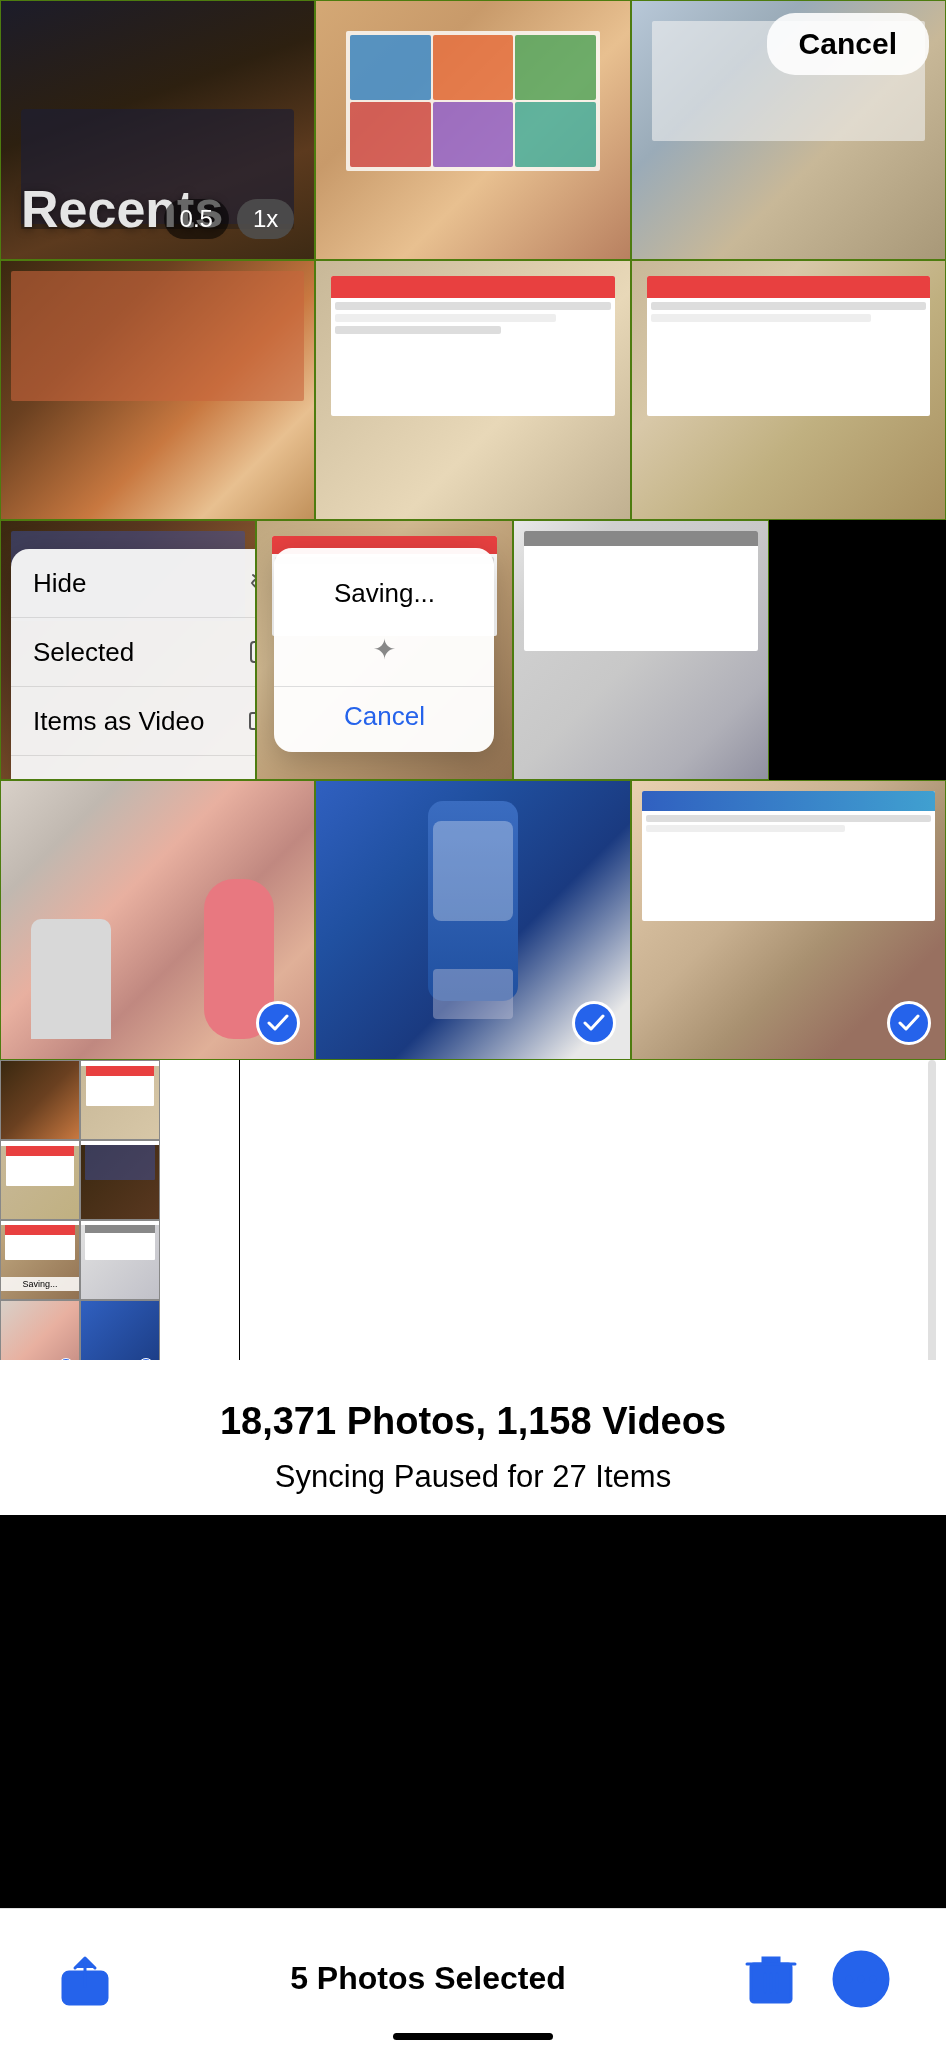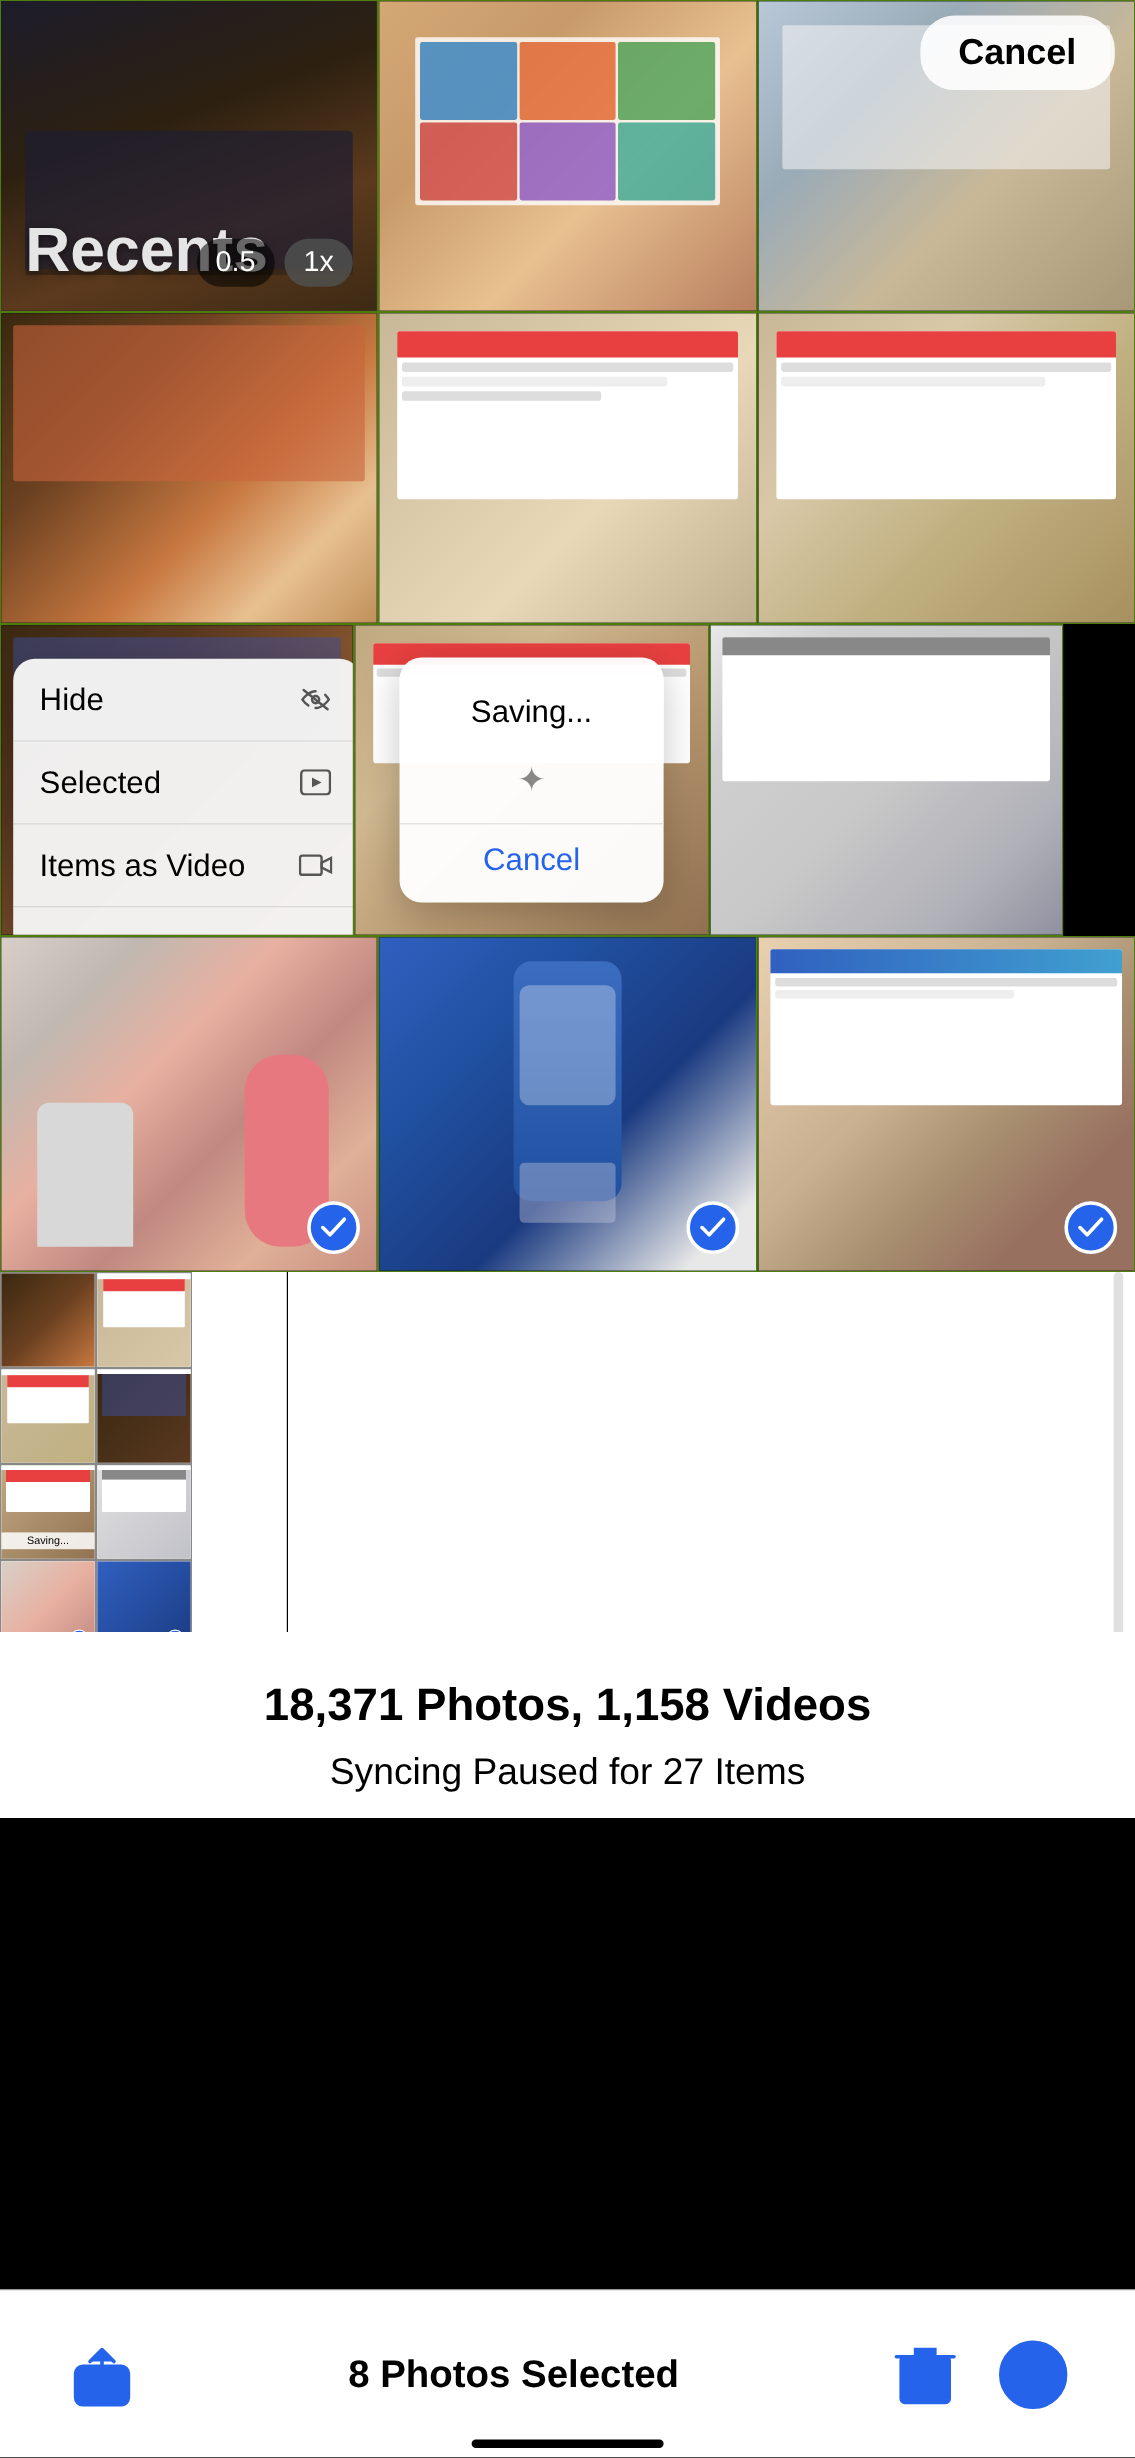--- a/index.html
+++ b/index.html
@@ -285,21 +285,21 @@
           <div style="height:22px;background:#e84040;border-radius:2px 2px 0 0;"></div>
           <div style="padding:4px;">
             <div style="height:8px;background:#ddd;margin-bottom:4px;border-radius:2px;"></div>
             <div style="height:8px;background:#eee;margin-bottom:4px;border-radius:2px;width:80%;"></div>
           </div>
         </div>
       </div>
     </div>
   </div>
 
-  <div class="grid-row" style="position:absolute; top:520px; left:0; width:886px; height:260px;">
+  <div class="grid-row" style="position:absolute; top:520px; left:0; width:769px; height:260px;">
 
     <div class="grid-cell row3-cell1" style="height:260px;">
       <div style="width:100%;height:100%;background:linear-gradient(135deg,#3a2810 0%,#5a3820 30%,#8a5830 60%,#c08050 100%);">
         <div style="position:absolute;top:10px;left:10px;right:10px;height:90px;background:rgba(60,80,160,0.5);border-radius:2px;"></div>
       </div>
 
       <div class="context-menu">
         <div class="context-menu-item">
           <span>Hide</span>
           <span class="context-menu-icon">
@@ -481,21 +481,21 @@
     <div style="font-size:31px;font-weight:500;color:#000;">Syncing Paused for 27 Items</div>
   </div>
 
   <div class="bottom-toolbar">
     <div class="toolbar-btn">
       <svg width="52" height="58" viewBox="0 0 52 58" fill="none">
         <rect x="4" y="22" width="44" height="32" rx="6" stroke="#2563eb" stroke-width="3"></rect>
         <path d="M26 36V8M16 18l10-10 10 10" stroke="#2563eb" stroke-width="3" stroke-linecap="round" stroke-linejoin="round"></path>
       </svg>
     </div>
-    <div class="toolbar-center-label">8 Photos Selected</div>
+    <div class="toolbar-center-label">5 Photos Selected</div>
     <div style="display:flex;gap:20px;align-items:center;">
       <div class="toolbar-btn">
         <svg width="52" height="58" viewBox="0 0 52 58" fill="none">
           <rect x="6" y="14" width="40" height="38" rx="3" stroke="#2563eb" stroke-width="3"></rect>
           <path d="M2 14h48M18 14V8h16v6" stroke="#2563eb" stroke-width="3" stroke-linecap="round"></path>
           <path d="M20 24v18M26 24v18M32 24v18" stroke="#2563eb" stroke-width="2.5" stroke-linecap="round"></path>
         </svg>
       </div>
       <div class="toolbar-btn">
         <svg width="58" height="58" viewBox="0 0 58 58" fill="none">

